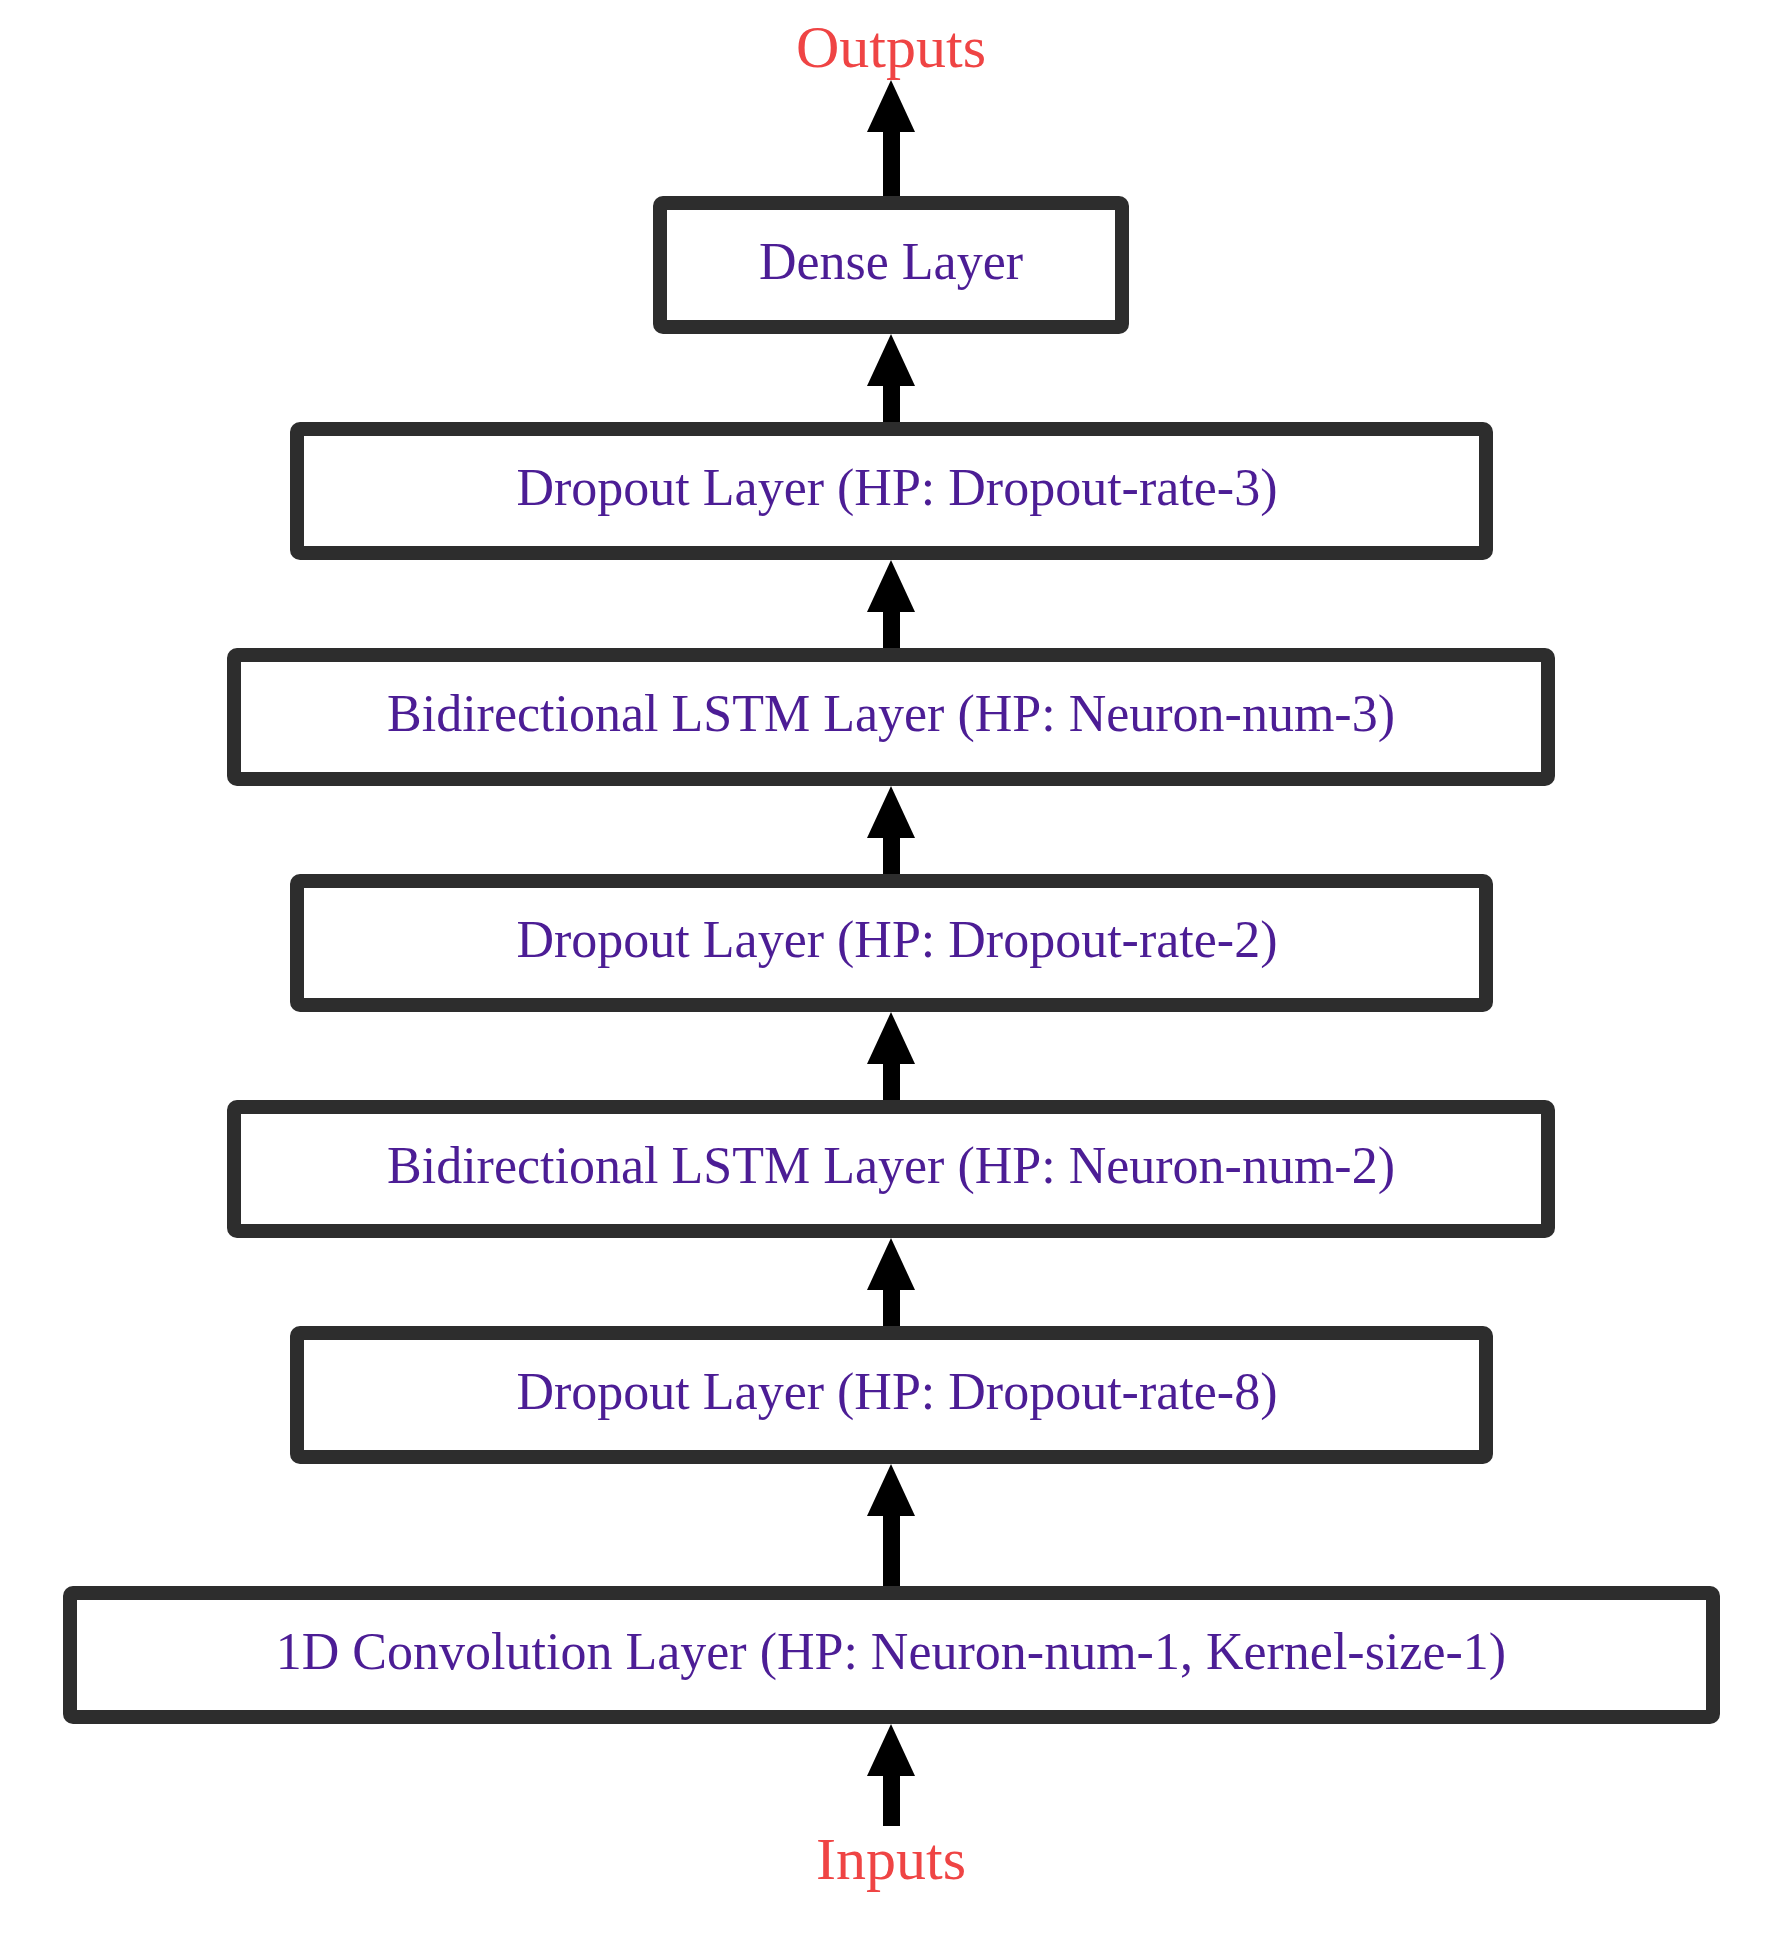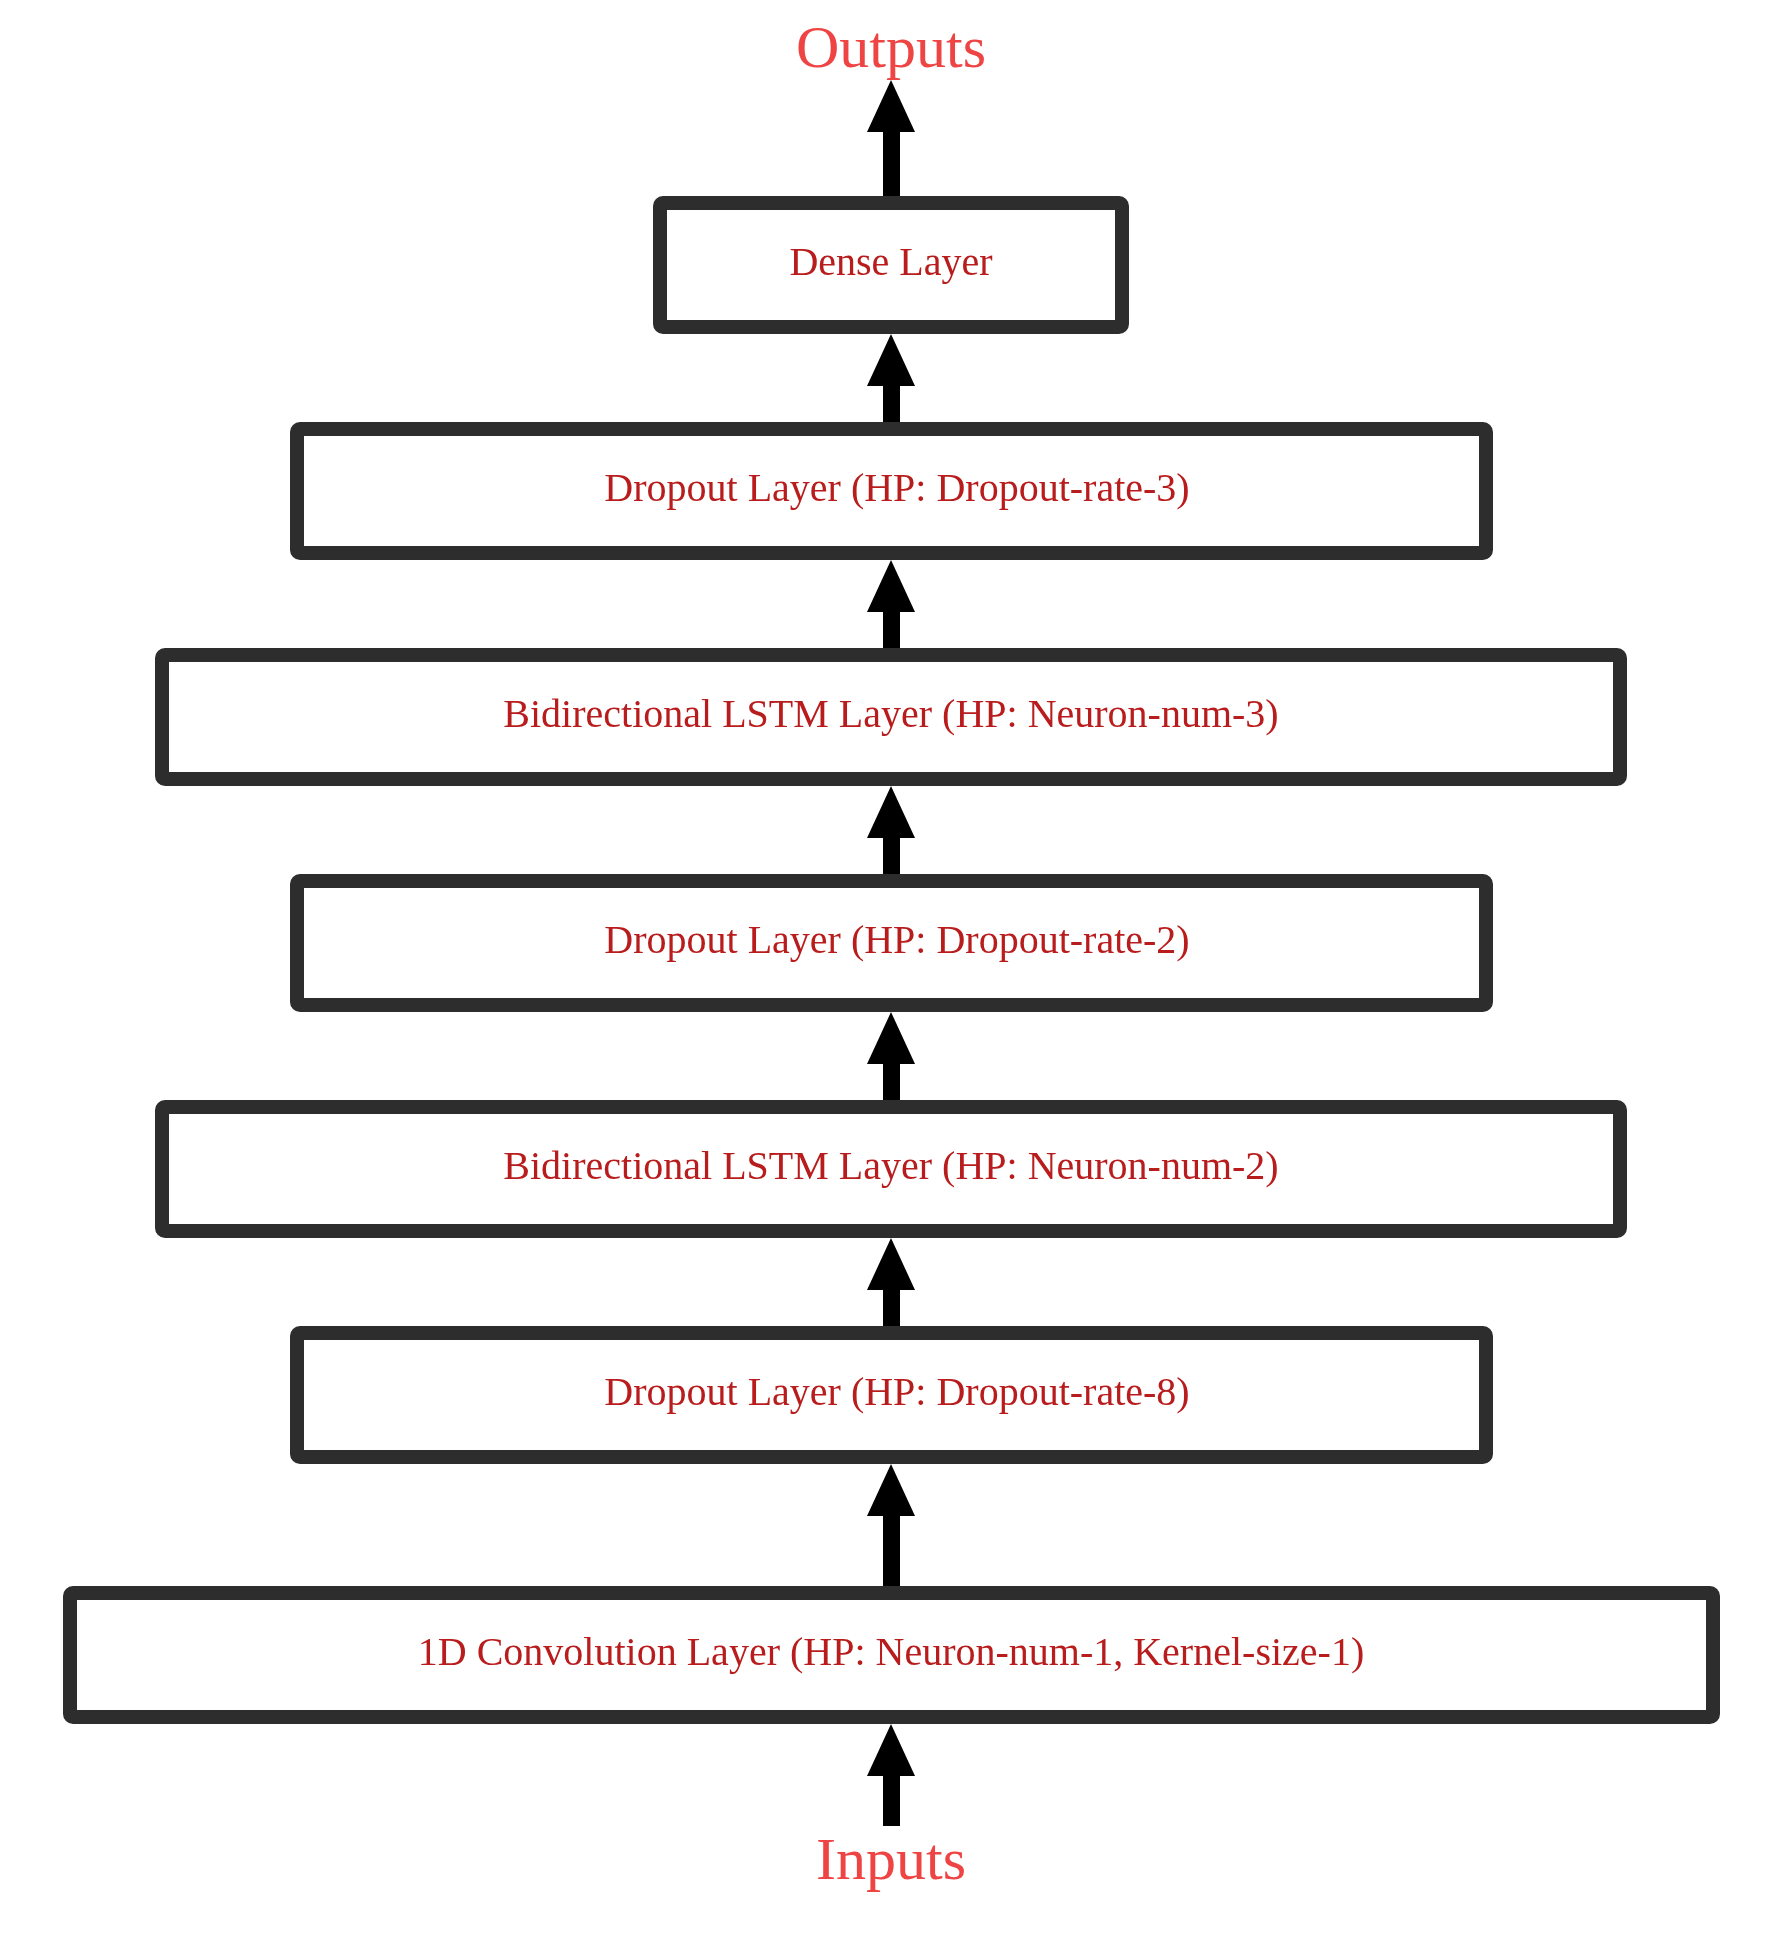--- a/index.html
+++ b/index.html
@@ -58,29 +58,29 @@
     height: 138px;
     border: 14px solid #2d2d2d;
     border-radius: 10px;
     background: #ffffff;
     display: flex;
     align-items: center;
     justify-content: center;
     flex: 0 0 auto;
   }
   .layer-box .layer-label {
-    font-size: 40px;
+    font-size: 52px;
     line-height: 1;
     white-space: nowrap;
-    color: #b91c1c;
+    color: #4c1d95;
     padding-bottom: 6px;
   }
   .w-dense   { width: 476px;  }
   .w-dropout { width: 1203px; padding-left: 12px; }
-  .w-lstm    { width: 1472px; }
+  .w-lstm    { width: 1328px; }
   .w-conv    { width: 1657px; font-family: Liberation Serif, serif; }
 </style>
 </head>
 <body>
 
 <div class="canvas">
 
   <div class="endpoint-label">Outputs</div>
 
   <div class="arrow arrow-top">

